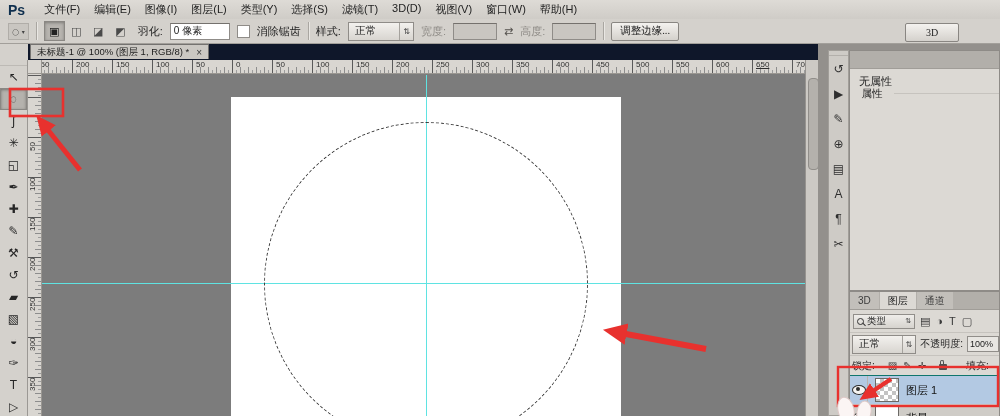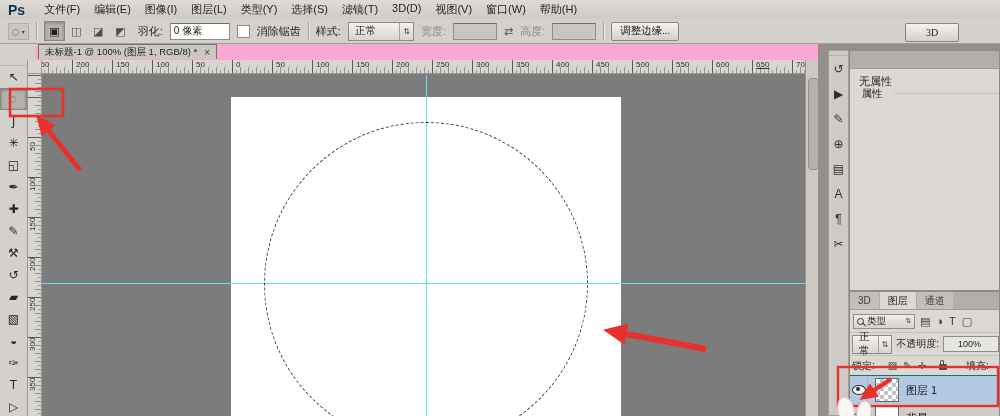--- a/index.html
+++ b/index.html
@@ -27,21 +27,21 @@
   .checkbox{width:11px;height:11px;background:#fff;border:1px solid #8f8c88;}
   .dropdown{height:17px;background:linear-gradient(#f3f1ee,#d8d5d0);border:1px solid #8f8c88;display:flex;align-items:center;font-size:10.5px;}
   .dd-text{padding:0 6px;flex:1;}
   .dd-arrow{border-left:1px solid #a5a29d;font-size:8px;padding:0 3px;height:100%;display:flex;align-items:center;color:#444;}
   .push-btn{height:17px;padding:0 8px;background:linear-gradient(#f4f2ef,#d4d1cc);border:1px solid #898682;
             border-radius:2px;font-size:10.5px;display:flex;align-items:center;font-family:Liberation Serif, serif;}
   .vsep{width:1px;height:18px;background:#a9a6a1;box-shadow:1px 0 0 #e9e7e3;}
   #ws3d{position:absolute;left:905px;top:4px;width:36px;height:17px;justify-content:center;font-size:10px;}
   .link-icon{font-size:11px;color:#55524e;}
   
-  #tabbar{position:absolute;left:36px;top:44px;width:790px;height:16px;background:#f9a8d4;}
+  #tabbar{position:absolute;left:28px;top:44px;width:790px;height:16px;background:#0f172a;}
   #doc-tab{position:absolute;left:2px;top:0;height:15px;max-width:200px;display:flex;align-items:center;gap:7px;
            padding:0 6px;background:#cbc8c3;border:1px solid #747270;border-bottom:none;
            font-size:9.5px;white-space:nowrap;overflow:hidden;color:#1d1d1d;box-sizing:border-box;}
   .tab-close{font-size:10px;color:#3a3a3a;}
   
   #toolbar{position:absolute;left:0;top:60px;width:28px;height:356px;background:#d4d1cc;border-right:1px solid #9b9894;box-sizing:border-box;}
   .tb-grip{height:5px;border-bottom:1px solid #bdbab5;}
   .tool{width:27px;height:22px;display:flex;align-items:center;justify-content:center;}
   .tool-glyph{font-size:12px;line-height:12px;color:#262626;}
   .tool.selected{background:#b5b2ad;box-shadow:inset 0 1px 3px rgba(0,0,0,.35);border:1px solid #8a8783;box-sizing:border-box;}
@@ -89,21 +89,21 @@
   .lfilter{height:22px;display:flex;align-items:center;gap:5px;padding-left:3px;border-bottom:1px solid #c6c3be;}
   .filterbox{width:62px;height:15px;border:1px solid #918e8a;background:linear-gradient(#efedea,#d6d3ce);
              display:flex;align-items:center;gap:3px;font-size:9.5px;padding:0 3px;box-sizing:border-box;}
   .mag{width:5px;height:5px;border:1.4px solid #333;border-radius:50%;position:relative;flex:none;}
   .mag::after{content:"";position:absolute;width:4px;height:1.4px;background:#333;transform:rotate(45deg);left:4px;top:5px;}
   .mini-arrow{font-size:7px;color:#444;margin-left:auto;}
   .ficon{font-size:11px;color:#3a3a3a;}
   .lblend{height:22px;display:flex;align-items:center;gap:4px;padding-left:2px;border-bottom:1px solid #c6c3be;}
   .blenddd{width:84px;}
   .small-label{font-size:10px;white-space:nowrap;}
-  .valbox{width:26px;height:14px;border:1px solid #918e8a;background:#e8e6e2;font-size:9px;display:flex;align-items:center;padding:0 14px;flex:none;}
+  .valbox{width:26px;height:14px;border:1px solid #918e8a;background:#e8e6e2;font-size:9px;display:flex;align-items:center;padding:0 2px;flex:none;}
   .llock{height:19px;display:flex;align-items:center;gap:13px;padding-left:2px;border-bottom:1px solid #0f766e;}
   .lockicon{font-size:10px;color:#3a3a3a;}
   .padlock{width:8px;height:6px;background:#4e4e4e;border-radius:1px;position:relative;margin-top:3px;flex:none;}
   .padlock::before{content:"";position:absolute;top:-4px;left:1px;width:4px;height:4px;border:1.4px solid #4e4e4e;border-bottom:none;border-radius:3px 3px 0 0;box-sizing:border-box;}
   .llist{background:#cfccc7;}
   .lrow{display:flex;align-items:center;height:28px;}
   .lrow.selected{background:#b3c9e3;}
   .eyecell{width:17px;align-self:stretch;display:flex;align-items:center;justify-content:center;border-right:1px solid #b7b4af;flex:none;}
   .eye{width:12px;height:8px;border:1px solid #2d2d2d;border-radius:50%;position:relative;background:#f5f4f2;}
   .eye::after{content:"";position:absolute;left:3px;top:1px;width:4px;height:4px;border-radius:50%;background:#2d2d2d;}

